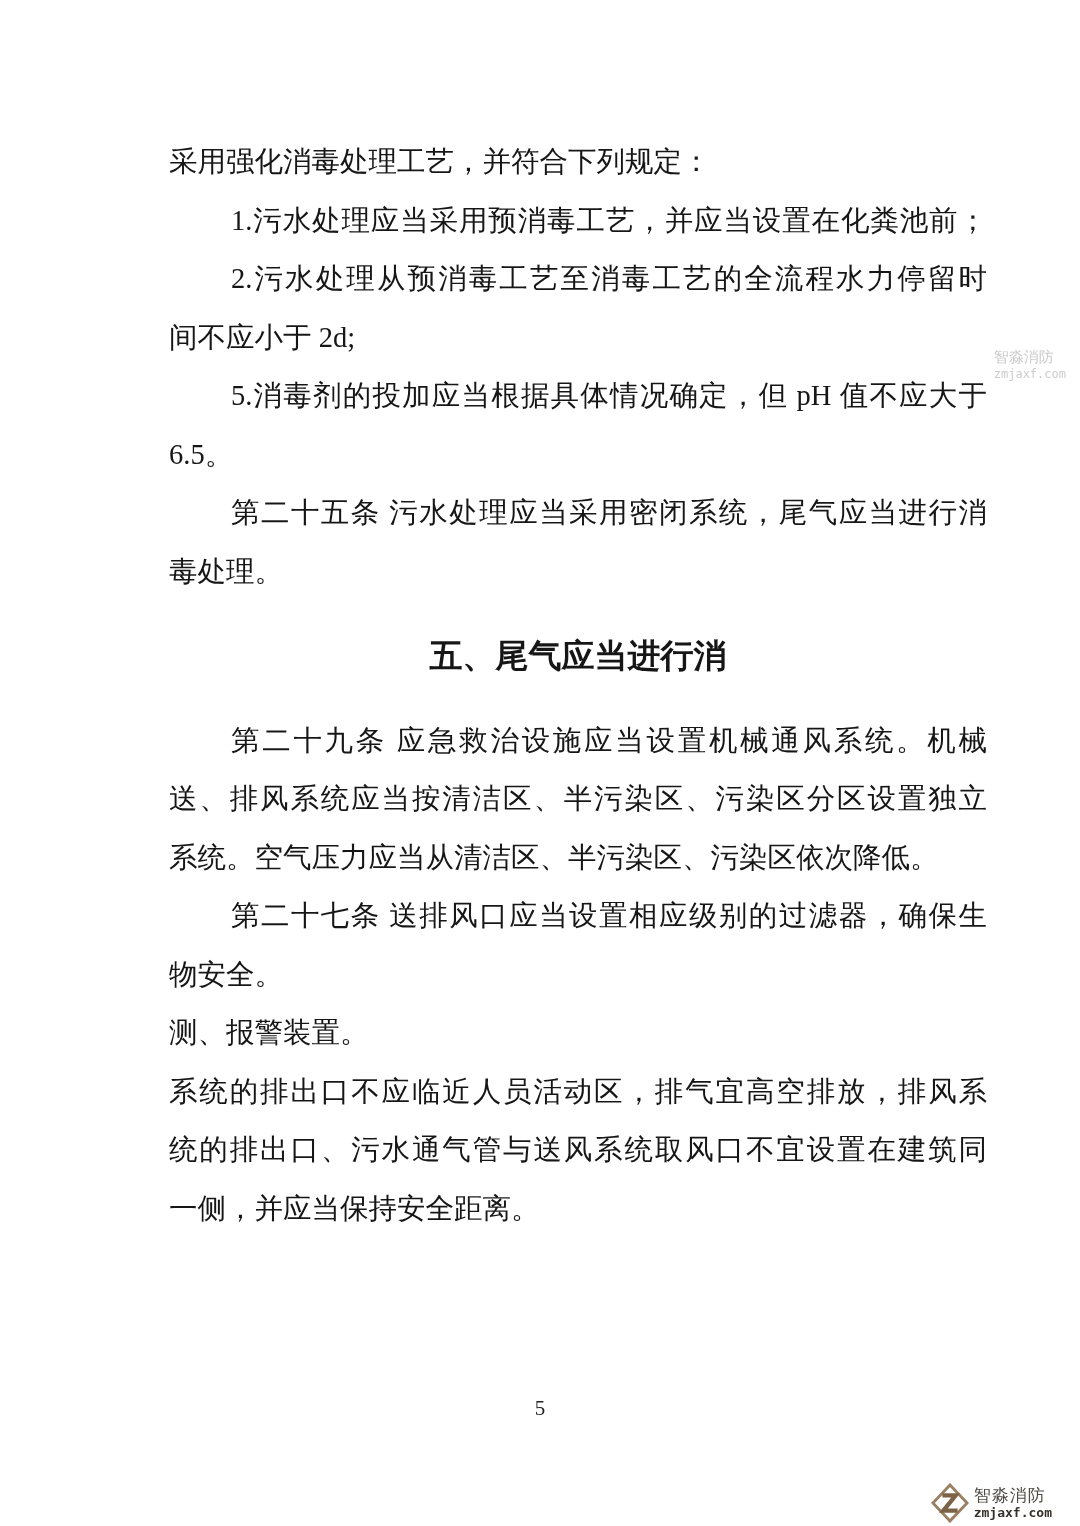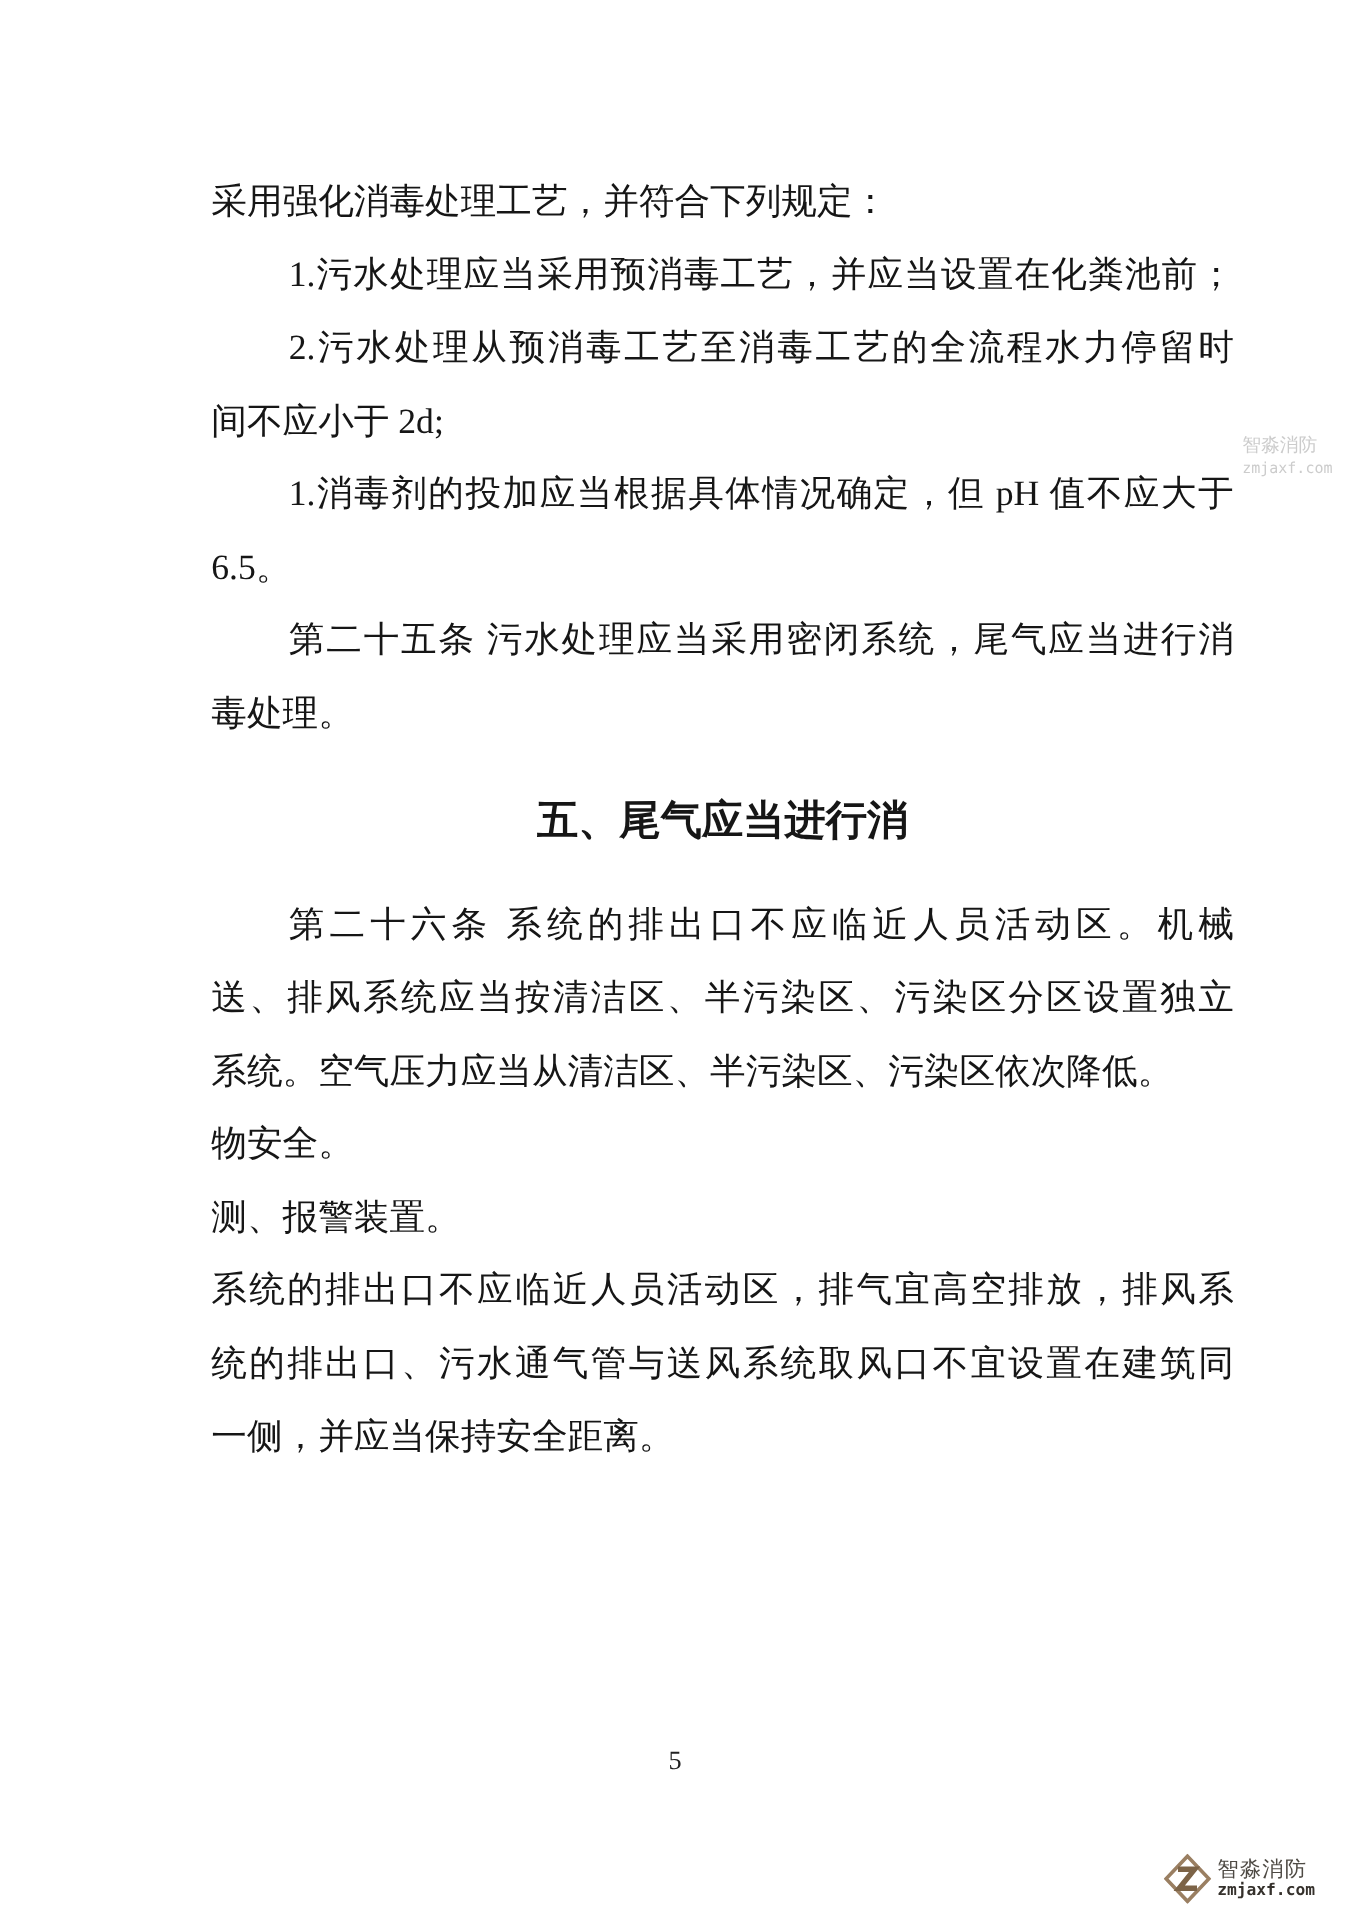--- a/index.html
+++ b/index.html
@@ -113,28 +113,29 @@
 </head>
 <body>
 
 <div class="page">
 
   <div class="doc-body">
       <div class="line plain">采用强化消毒处理工艺，并符合下列规定：</div>
       <div class="line indent-justify">1.污水处理应当采用预消毒工艺，并应当设置在化粪池前；</div>
       <div class="line indent-justify">2.污水处理从预消毒工艺至消毒工艺的全流程水力停留时</div>
       <div class="line plain">间不应小于 2d;</div>
-      <div class="line indent-justify">1.消毒剂的投加应当根据具体情况确定，但 pH 值不应大于</div>
+      <div class="line indent-justify">5.消毒剂的投加应当根据具体情况确定，但 pH 值不应大于</div>
       <div class="line plain">6.5。</div>
       <div class="line indent-justify">第二十五条 污水处理应当采用密闭系统，尾气应当进行消</div>
       <div class="line plain">毒处理。</div>
       <div class="line heading">五、尾气应当进行消</div>
-      <div class="line indent-justify">第二十六条 系统的排出口不应临近人员活动区。机械</div>
+      <div class="line indent-justify">第二十九条 应急救治设施应当设置机械通风系统。机械</div>
       <div class="line justify">送、排风系统应当按清洁区、半污染区、污染区分区设置独立</div>
       <div class="line plain">系统。空气压力应当从清洁区、半污染区、污染区依次降低。</div>
+      <div class="line indent-justify">第二十七条 送排风口应当设置相应级别的过滤器，确保生</div>
       <div class="line plain">物安全。</div>
       <div class="line plain">测、报警装置。</div>
       <div class="line justify">系统的排出口不应临近人员活动区，排气宜高空排放，排风系</div>
       <div class="line justify">统的排出口、污水通气管与送风系统取风口不宜设置在建筑同</div>
       <div class="line plain">一侧，并应当保持安全距离。</div>
     </div>
 
   <div class="watermark-top">
     <span class="wm-brand">智淼消防</span>
     <span class="wm-site">zmjaxf.com</span>

